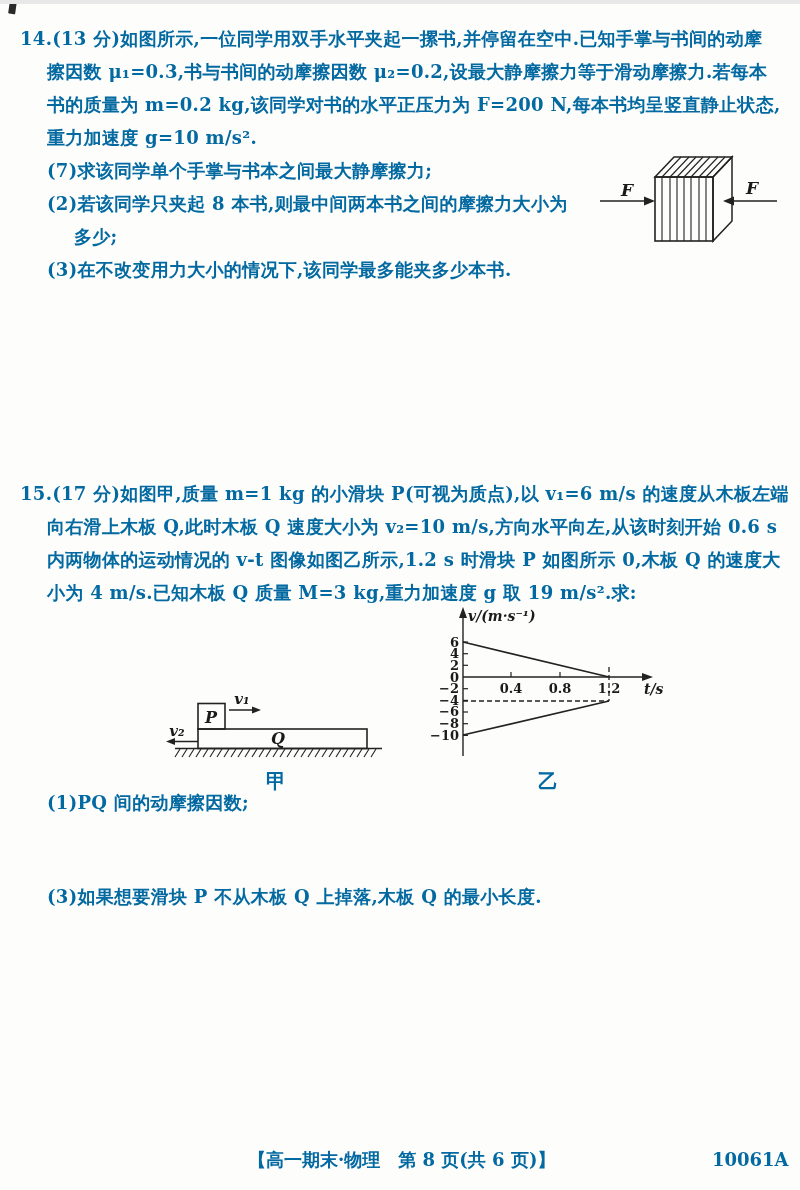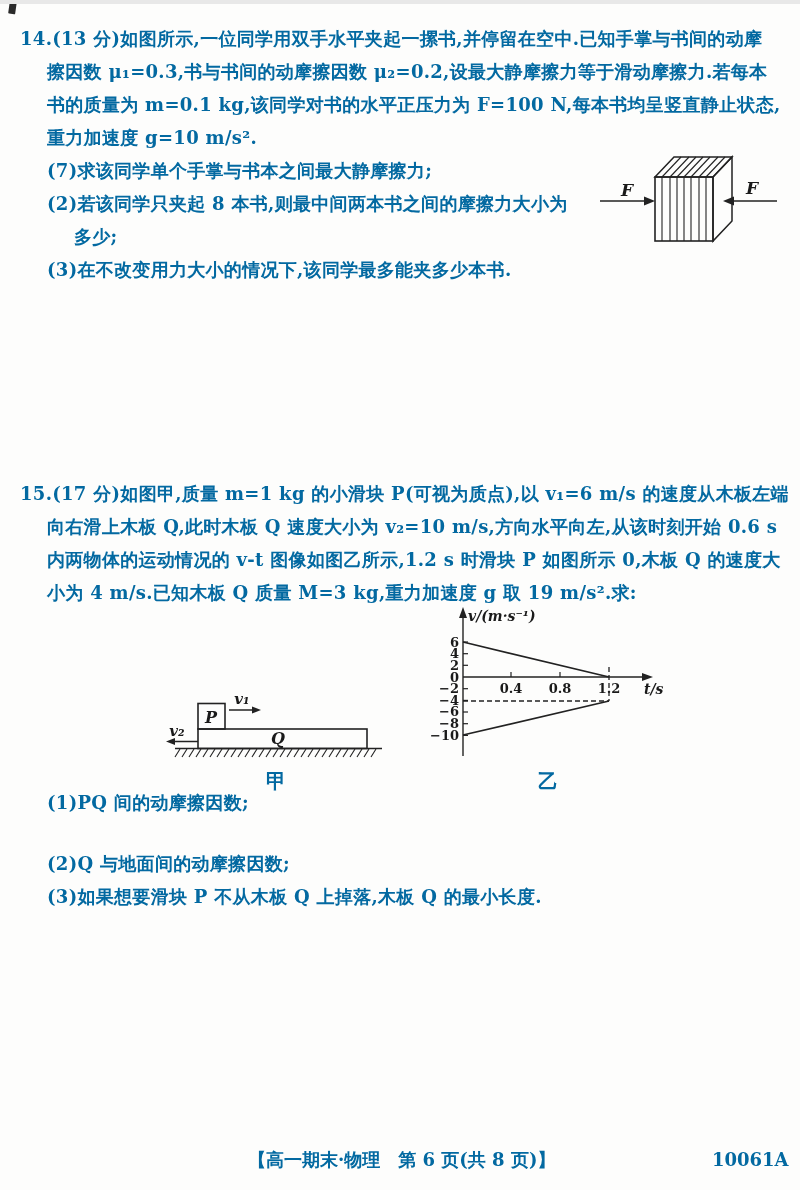--- a/index.html
+++ b/index.html
@@ -36,21 +36,21 @@
 </style>
 </head>
 <body>
 
 <div class="page">
 
   <div class="corner-artifact"></div>
 
   <div class="tline indent0" style="top:24px">14.(13 分)如图所示,一位同学用双手水平夹起一摞书,并停留在空中.已知手掌与书间的动摩</div>
   <div class="tline indent1" style="top:57px">擦因数 μ₁=0.3,书与书间的动摩擦因数 μ₂=0.2,设最大静摩擦力等于滑动摩擦力.若每本</div>
-  <div class="tline indent1" style="top:90px">书的质量为 m=0.1 kg,该同学对书的水平正压力为 F=100 N,每本书均呈竖直静止状态,</div>
+  <div class="tline indent1" style="top:90px">书的质量为 m=0.2 kg,该同学对书的水平正压力为 F=200 N,每本书均呈竖直静止状态,</div>
   <div class="tline indent1" style="top:123px">重力加速度 g=10 m/s².</div>
   <div class="tline indent1" style="top:156px">(7)求该同学单个手掌与书本之间最大静摩擦力;</div>
   <div class="tline indent1" style="top:189px">(2)若该同学只夹起 8 本书,则最中间两本书之间的摩擦力大小为</div>
   <div class="tline indent2" style="top:222px">多少;</div>
   <div class="tline indent1" style="top:255px">(3)在不改变用力大小的情况下,该同学最多能夹多少本书.</div>
 
   <svg style="left:595px;top:145px" width="195" height="150" viewBox="0 0 195 150">
 
     <polygon class="stroke" stroke-width="1.5" points="60,28 79,8 137,8 118,28"></polygon>
 
@@ -167,19 +167,18 @@
 
     <line class="stroke" stroke-width="1.7" x1="40" y1="38" x2="186" y2="73"></line>
     <line class="stroke" stroke-width="1.7" x1="40" y1="131" x2="186" y2="97"></line>
 
     <line class="stroke" stroke-width="1.3" stroke-dasharray="5,3" x1="40" y1="97" x2="186" y2="97"></line>
     <line class="stroke" stroke-width="1.3" stroke-dasharray="5,3" x1="186" y1="63" x2="186" y2="97"></line>
   </svg>
   <div class="figlabel" style="left:538px;top:764px">乙</div>
 
   <div class="tline indent1" style="top:788px">(1)PQ 间的动摩擦因数;</div>
-  <div class="tline indent1" style="top:849px">(2)Q 与地面间的动摩擦因数;</div>
   <div class="tline indent1" style="top:882px">(3)如果想要滑块 P 不从木板 Q 上掉落,木板 Q 的最小长度.</div>
 
-  <div class="footer-left">【高一期末·物理　第 6 页(共 8 页)】</div>
+  <div class="footer-left">【高一期末·物理　第 8 页(共 6 页)】</div>
   <div class="footer-right">10061A</div>
 
 </div>
 
 </body></html>

